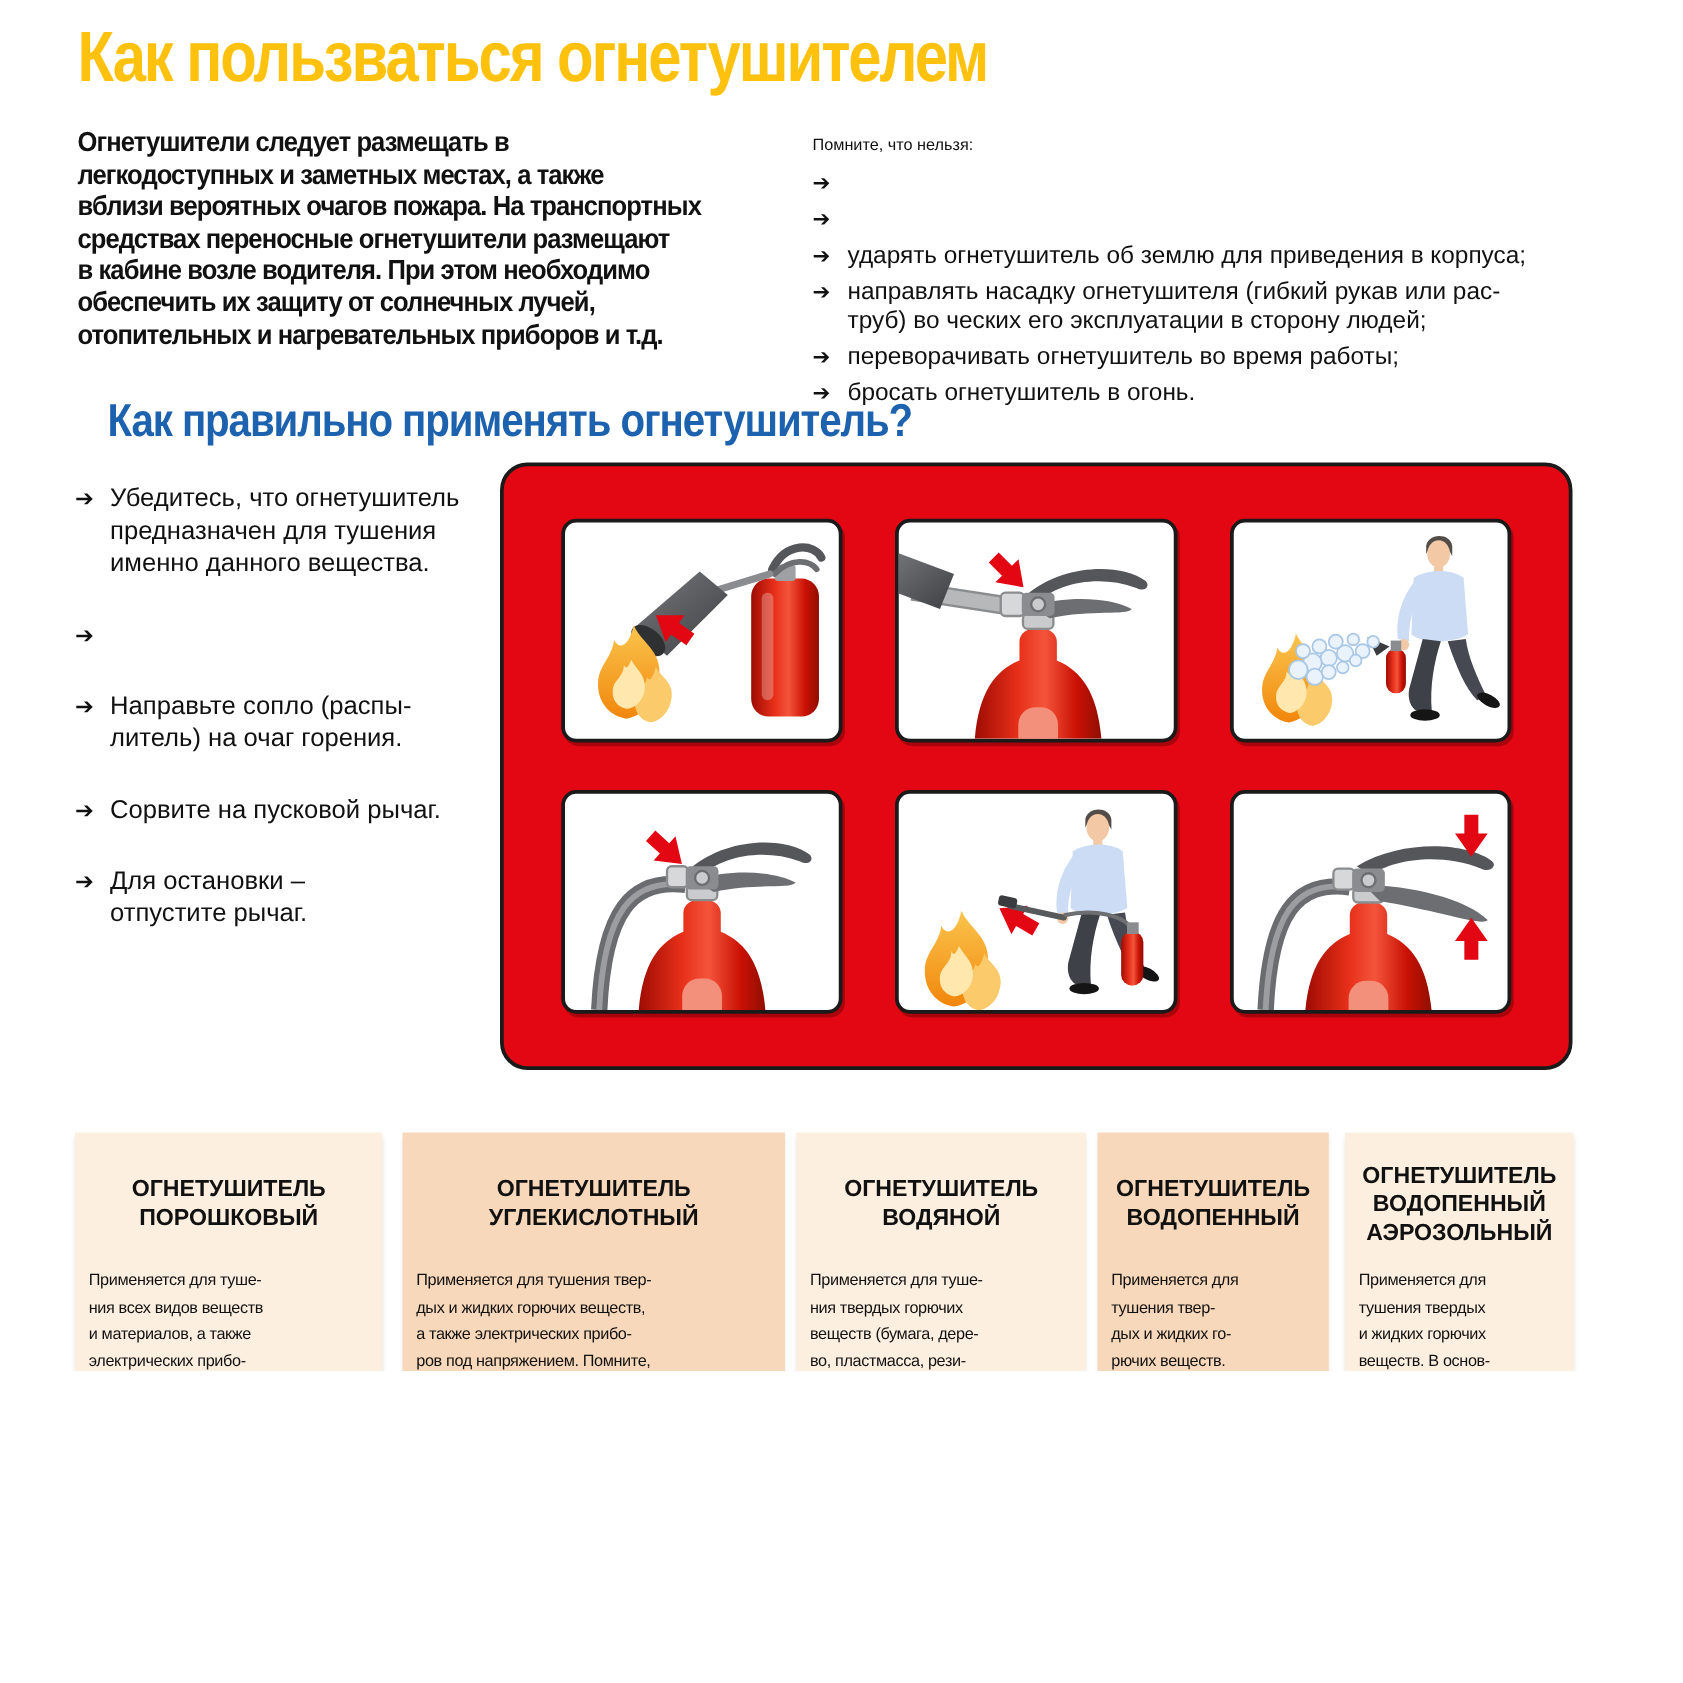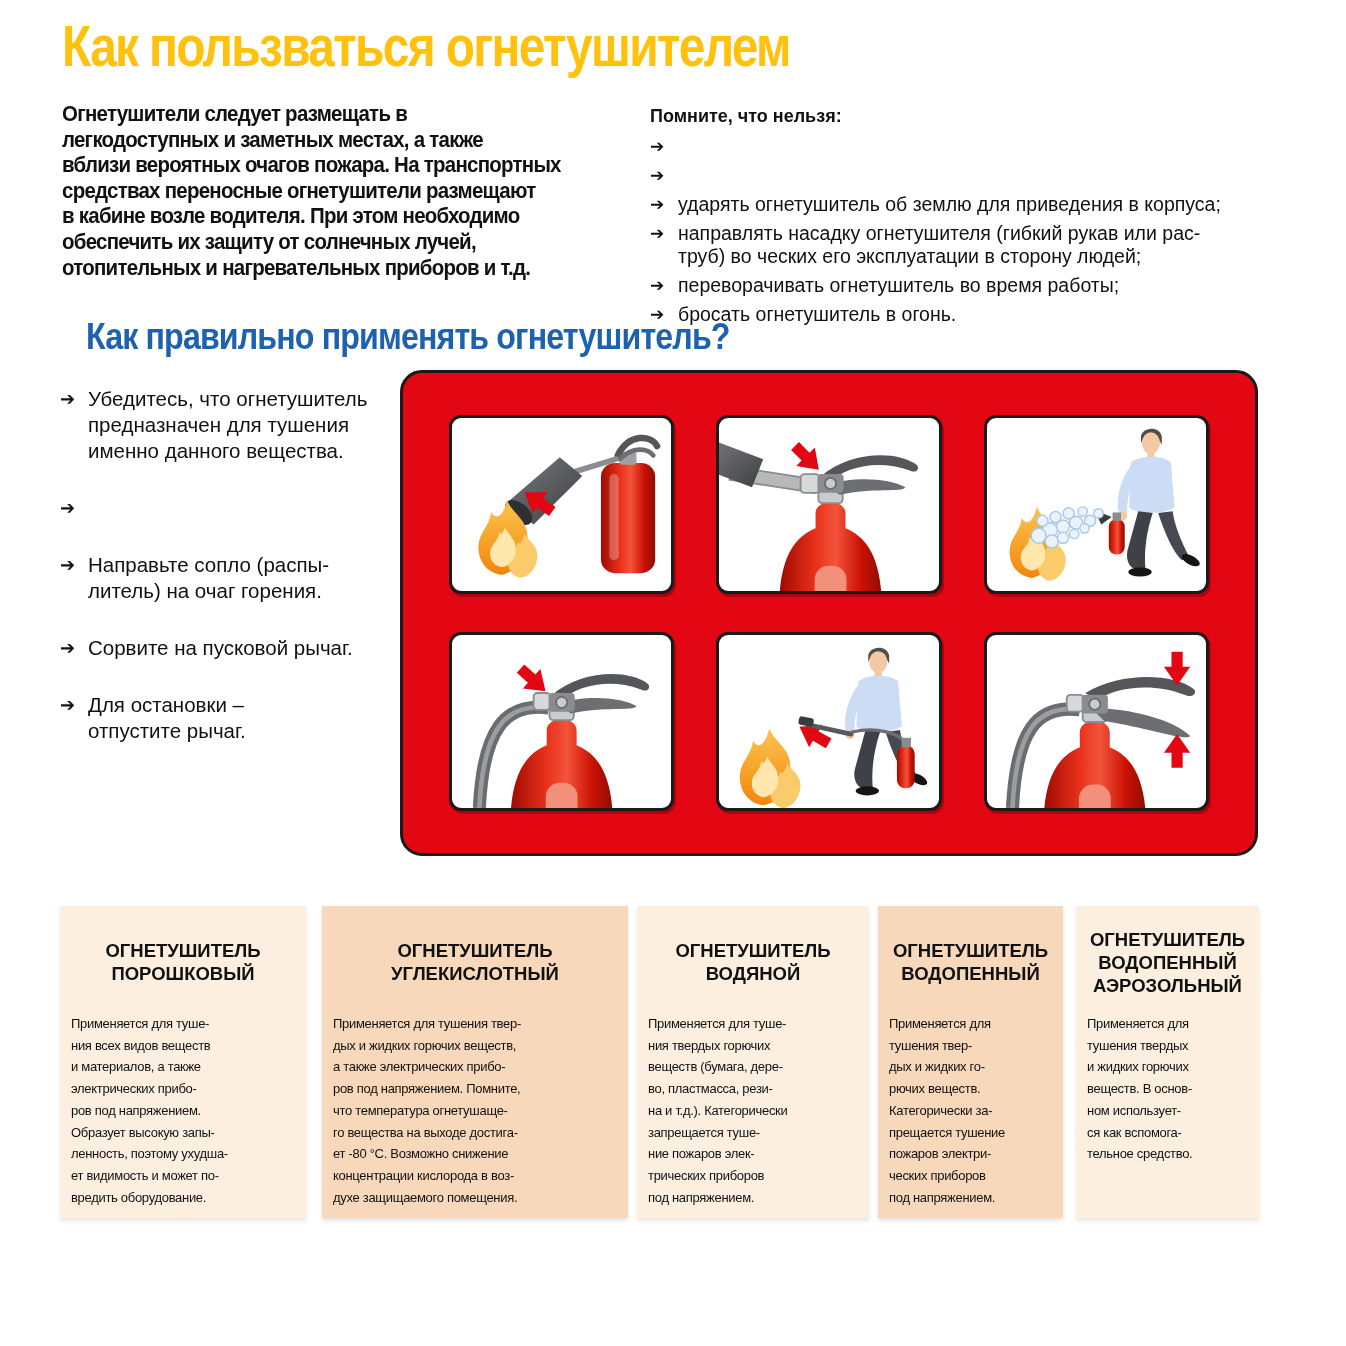--- a/index.html
+++ b/index.html
@@ -1,17 +1,17 @@
 <!DOCTYPE html>
 <html lang="ru"><head>
 <meta charset="utf-8">
 <style>
   html,body{margin:0;padding:0;background:#fff;}
   #poster{
-    position:relative;width:1346px;height:1346px;background:#fff;overflow:hidden;
+    position:relative;width:1346px;height:1097px;background:#fff;overflow:hidden;
     font-family:"Liberation Sans",sans-serif;color:#111;
   }
   
   .main-title{
     position:absolute;left:62px;top:18px;
     font-size:57px;font-weight:bold;letter-spacing:-2px;line-height:1.0;
     color:#FEC20E;transform:scaleX(.84);transform-origin:left top;white-space:nowrap;
   }
   .blue-heading{
     position:absolute;left:86px;top:318px;
@@ -19,21 +19,21 @@
     color:#1D62AE;transform:scaleX(.87);transform-origin:left top;white-space:nowrap;
   }
   
   .intro{
     position:absolute;left:62px;top:101px;
     font-size:22px;font-weight:bold;letter-spacing:-0.8px;line-height:25.6px;
     white-space:pre-line;transform:scaleX(.93);transform-origin:left top;
   }
   
   .donts{position:absolute;left:650px;top:104px;width:605px;}
-  .donts-heading{font-size:18px;line-height:24px;margin-bottom:7px;font-weight:bold;}
+  .donts-heading{font-size:13px;line-height:24px;margin-bottom:7px;}
   .arrow-item{display:flex;gap:10px;margin-bottom:6px;font-size:19.5px;line-height:23px;}
   .arrow-item .bullet{flex:0 0 18px;font-size:17px;line-height:23px;color:#111;}
   .arrow-item .txt{white-space:pre-line;}
   
   .steps{position:absolute;left:60px;top:386px;width:345px;}
   .steps .arrow-item{margin-bottom:31px;font-size:20.5px;line-height:26px;}
   .steps .bullet{font-size:18px;line-height:26px;}
   
   .red-panel{
     position:absolute;left:400px;top:370px;width:858px;height:486px;

